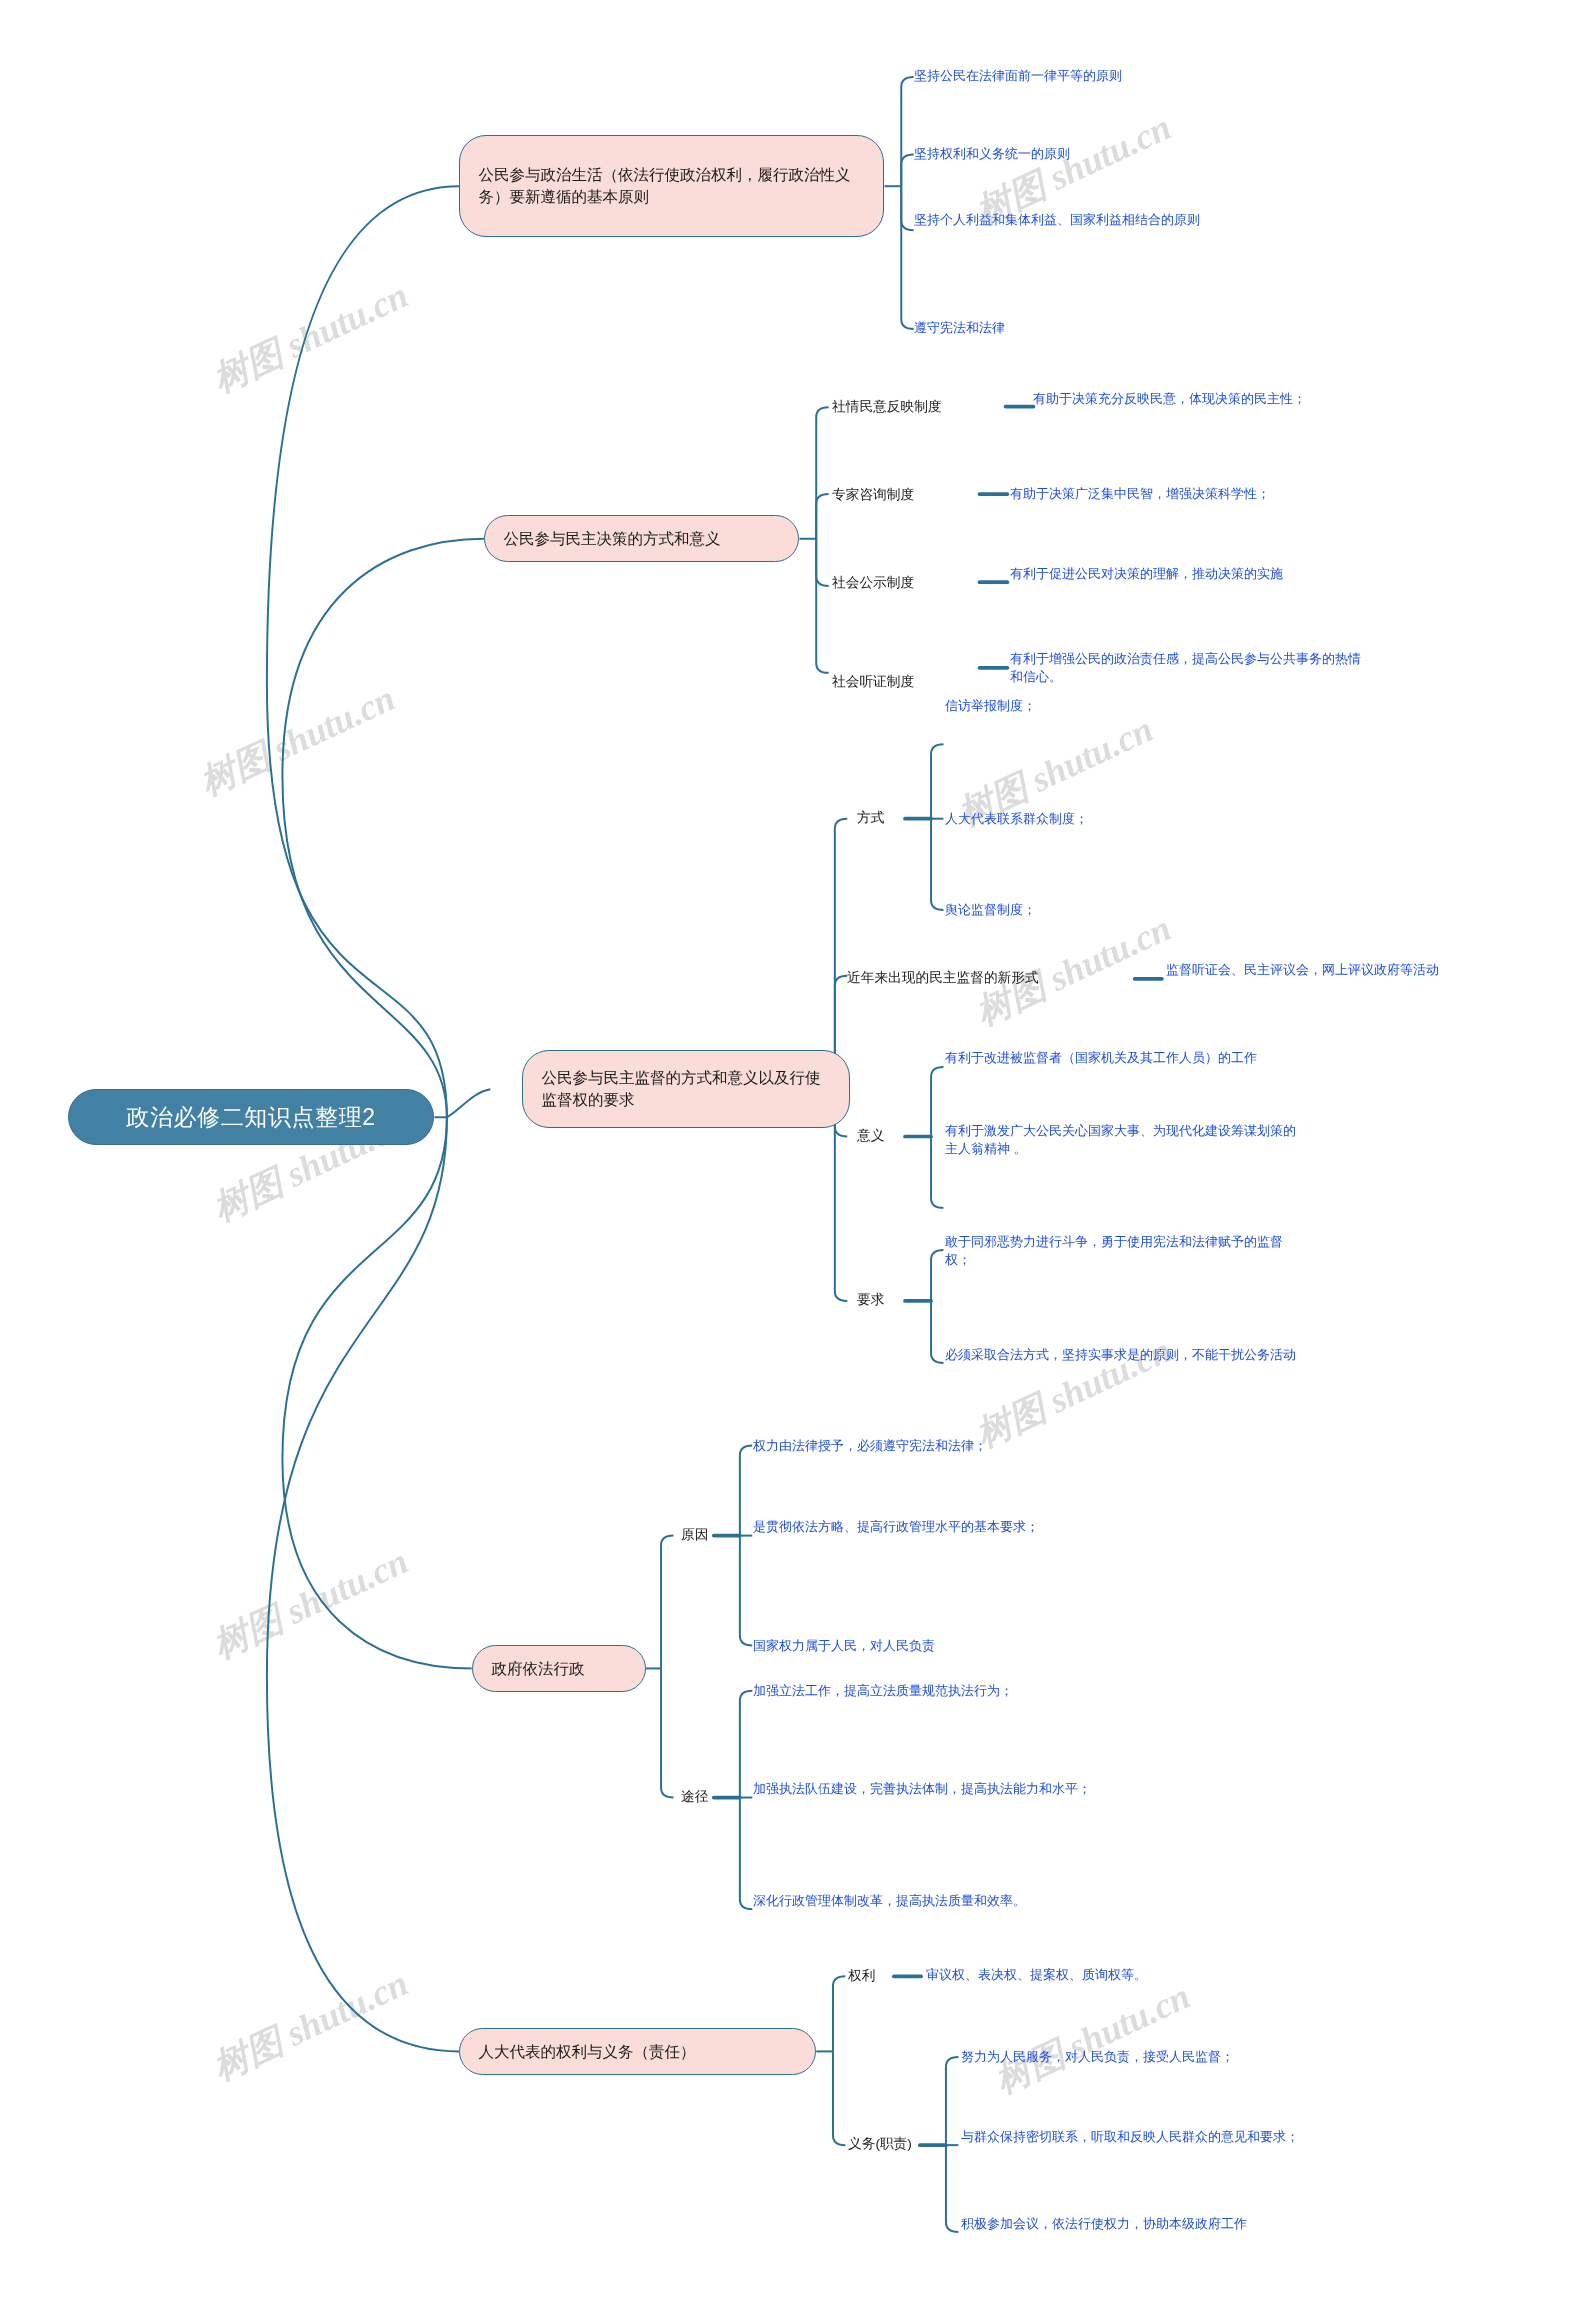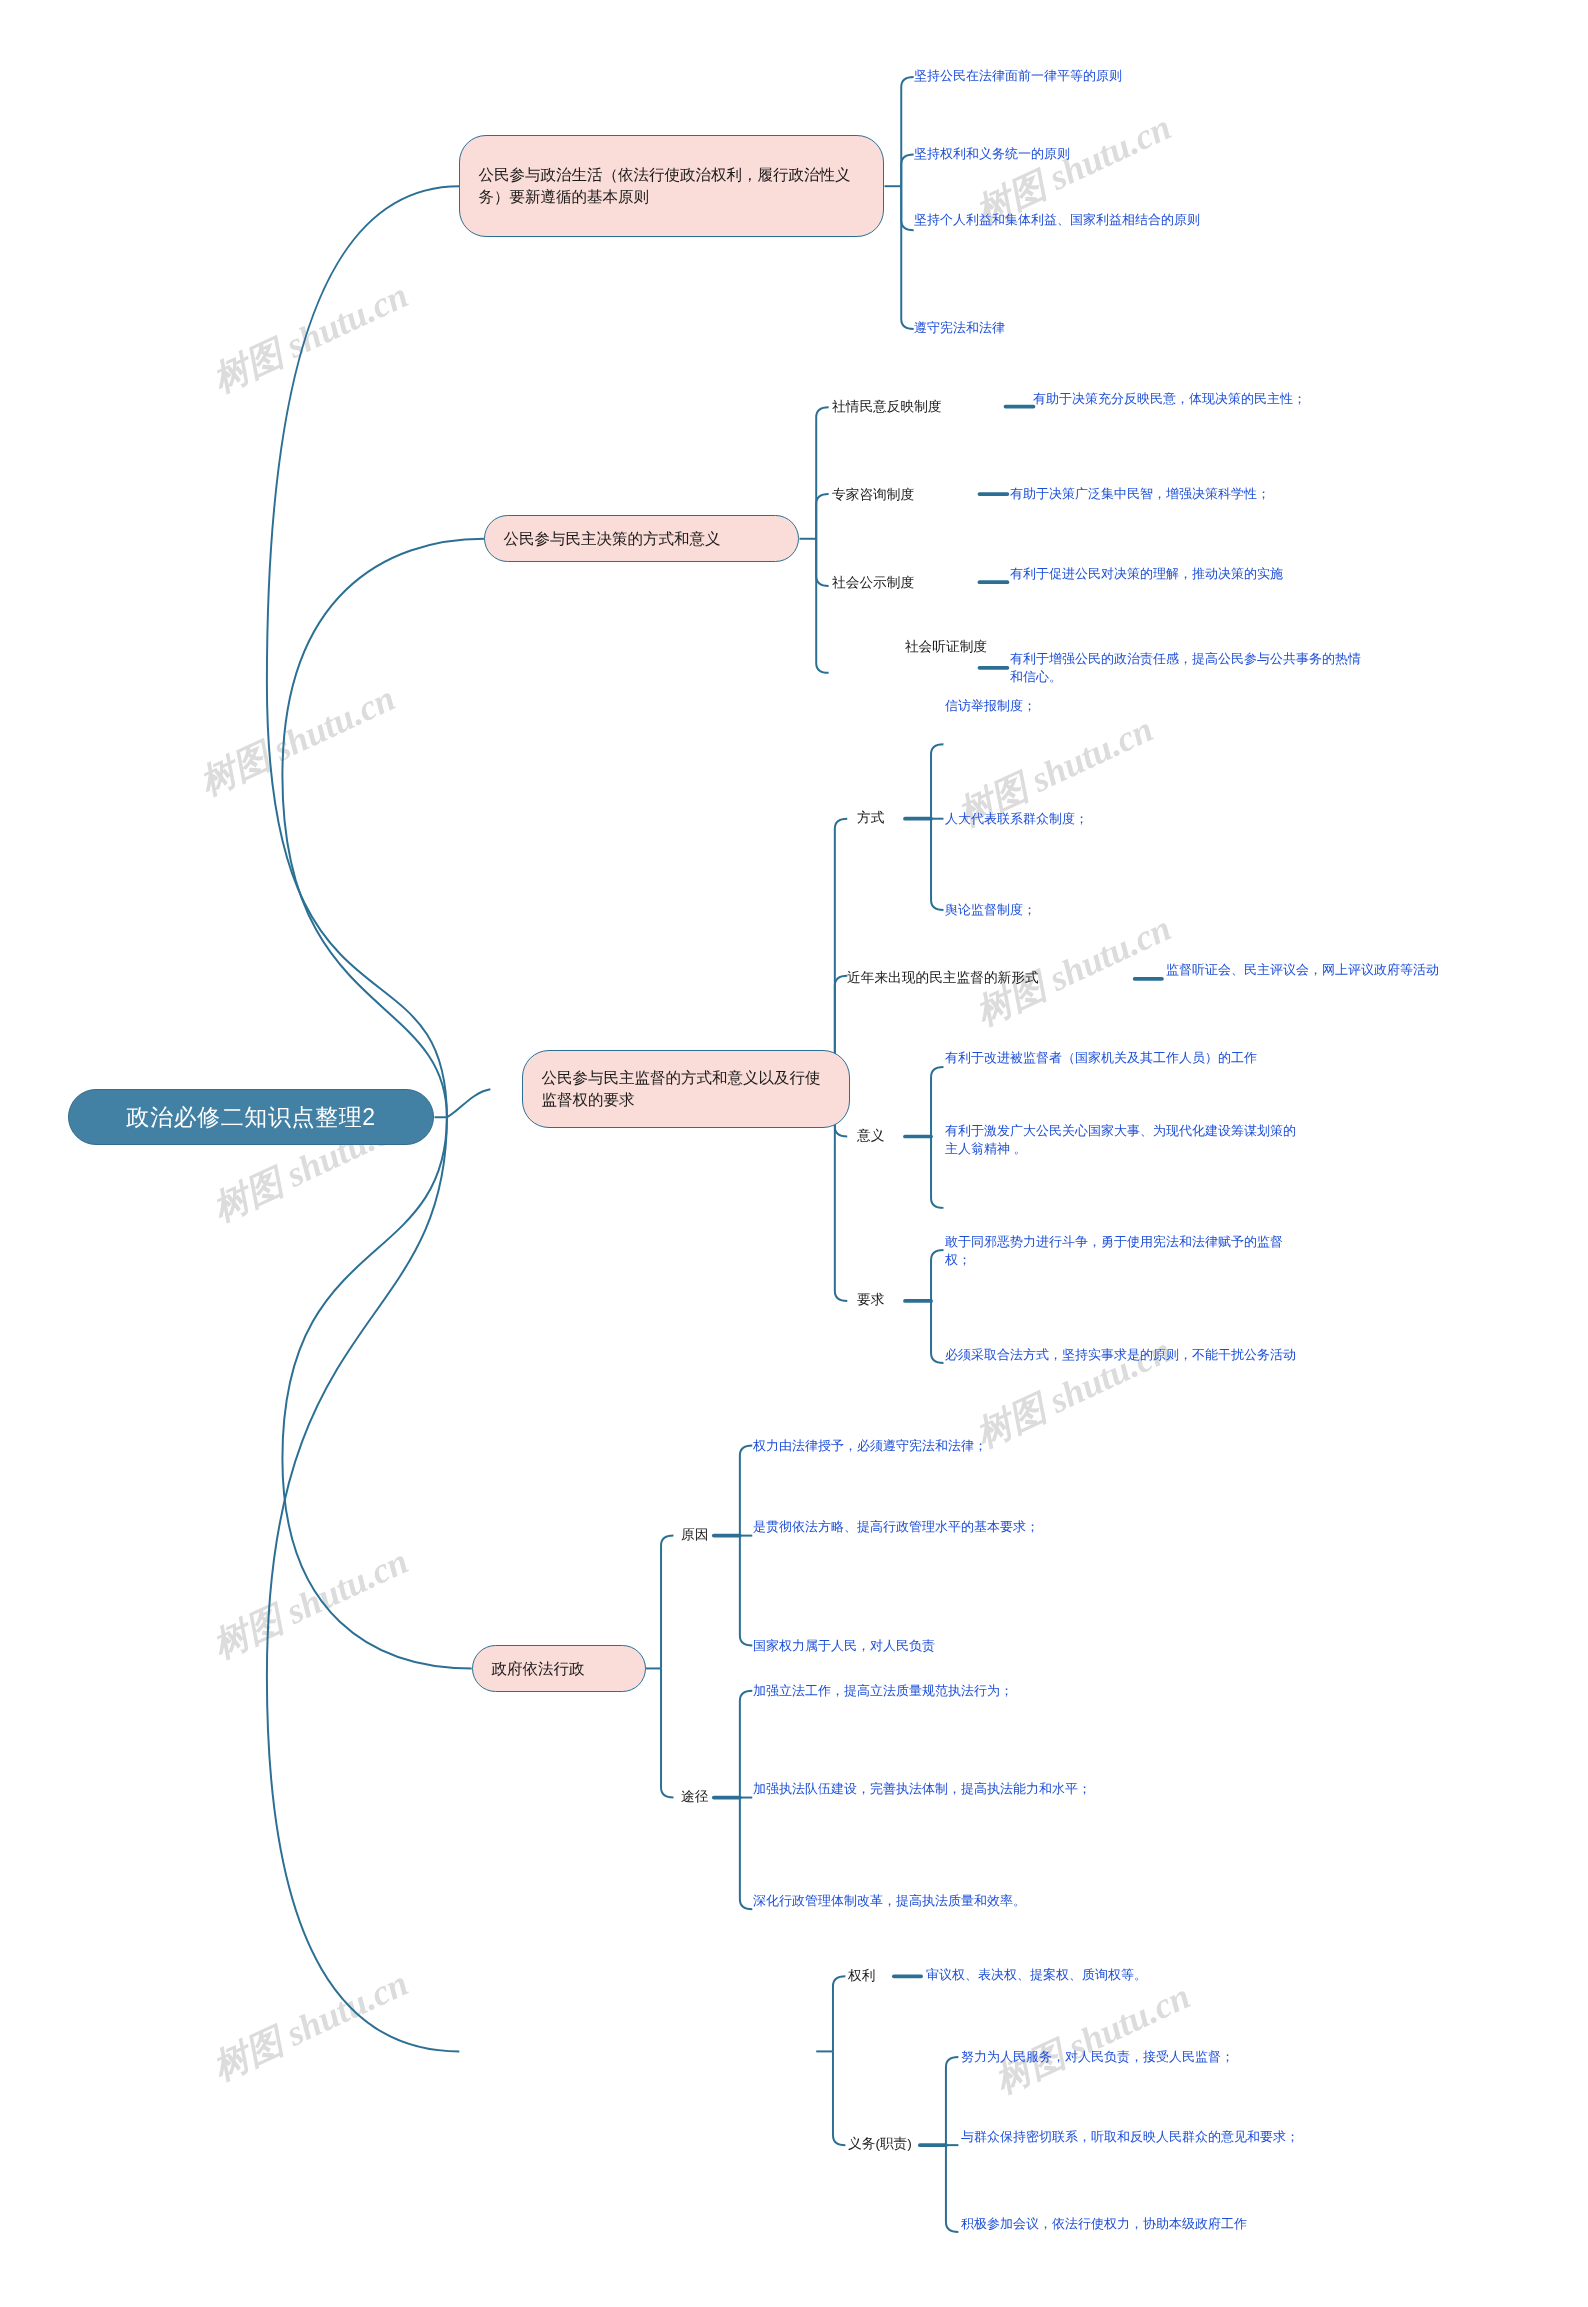--- a/index.html
+++ b/index.html
@@ -163,21 +163,21 @@
   </div>
   <div class="node leaf" style="left:1010px;top:485px;width:434px;">
     <span>有助于决策广泛集中民智，增强决策科学性；</span>
   </div>
   <div class="node subtitle" style="left:832px;top:573px;width:155px;">
     <span>社会公示制度</span>
   </div>
   <div class="node leaf" style="left:1010px;top:565px;width:348px;">
     <span>有利于促进公民对决策的理解，推动决策的实施</span>
   </div>
-  <div class="node subtitle" style="left:832px;top:637px;width:155px;justify-content:flex-end;">
+  <div class="node subtitle" style="left:832px;top:672px;width:155px;">
     <span>社会听证制度</span>
   </div>
   <div class="node leaf" style="left:1010px;top:650px;width:354px;">
     <span>有利于增强公民的政治责任感，提高公民参与公共事务的热情和信心。</span>
   </div>
 
   <div class="node branch" style="left:490px;top:1050px;width:328px;height:78px;margin-left:32px;">
     <span>公民参与民主监督的方式和意义以及行使监督权的要求</span>
   </div>
 
@@ -244,20 +244,23 @@
   <div class="node leaf" style="left:753px;top:1682px;width:397px;">
     <span>加强立法工作，提高立法质量规范执法行为；</span>
   </div>
   <div class="node leaf" style="left:753px;top:1780px;width:348px;">
     <span>加强执法队伍建设，完善执法体制，提高执法能力和水平；</span>
   </div>
   <div class="node leaf" style="left:753px;top:1892px;width:360px;">
     <span>深化行政管理体制改革，提高执法质量和效率。</span>
   </div>
 
+  <div class="node branch" style="left:459px;top:2028px;width:357px;height:47px;">
+    <span>人大代表的权利与义务（责任）</span>
+  </div>
 
   <div class="node subtitle" style="left:848px;top:1966px;width:56px;">
     <span>权利</span>
   </div>
   <div class="node leaf" style="left:926px;top:1966px;width:385px;">
     <span>审议权、表决权、提案权、质询权等。</span>
   </div>
 
   <div class="node subtitle" style="left:848px;top:2134px;width:81px;">
     <span>义务(职责)</span>

